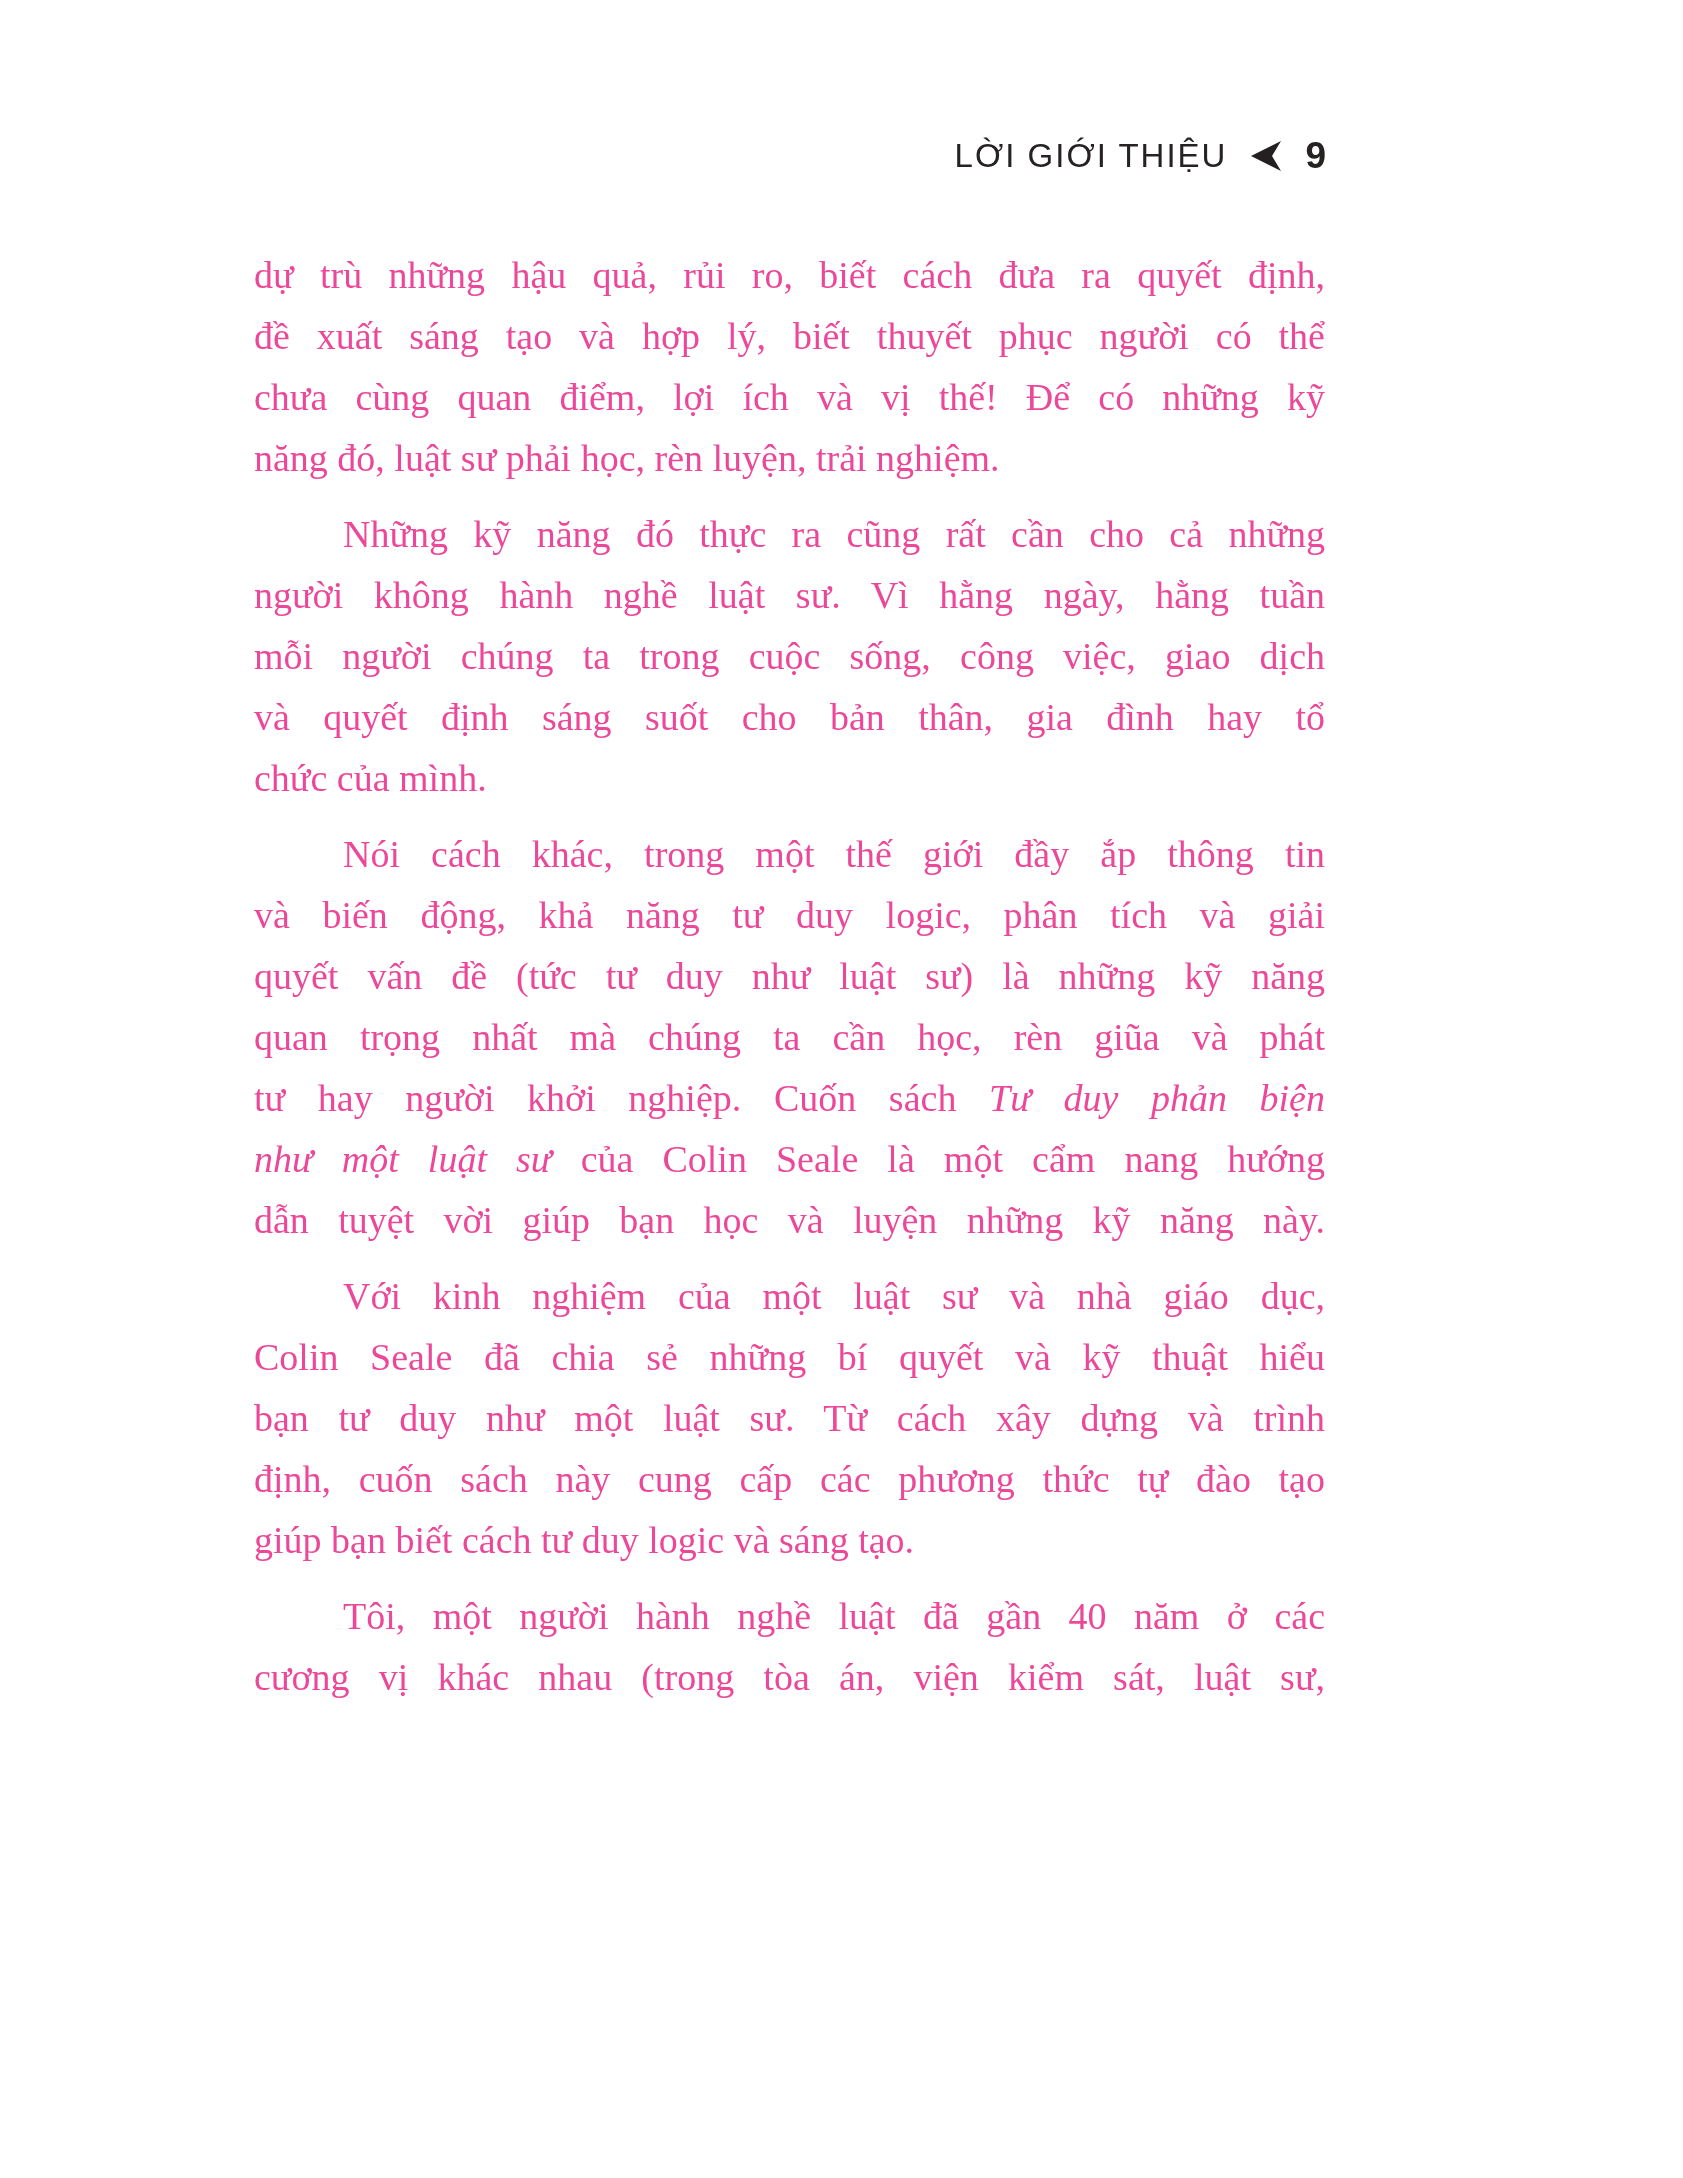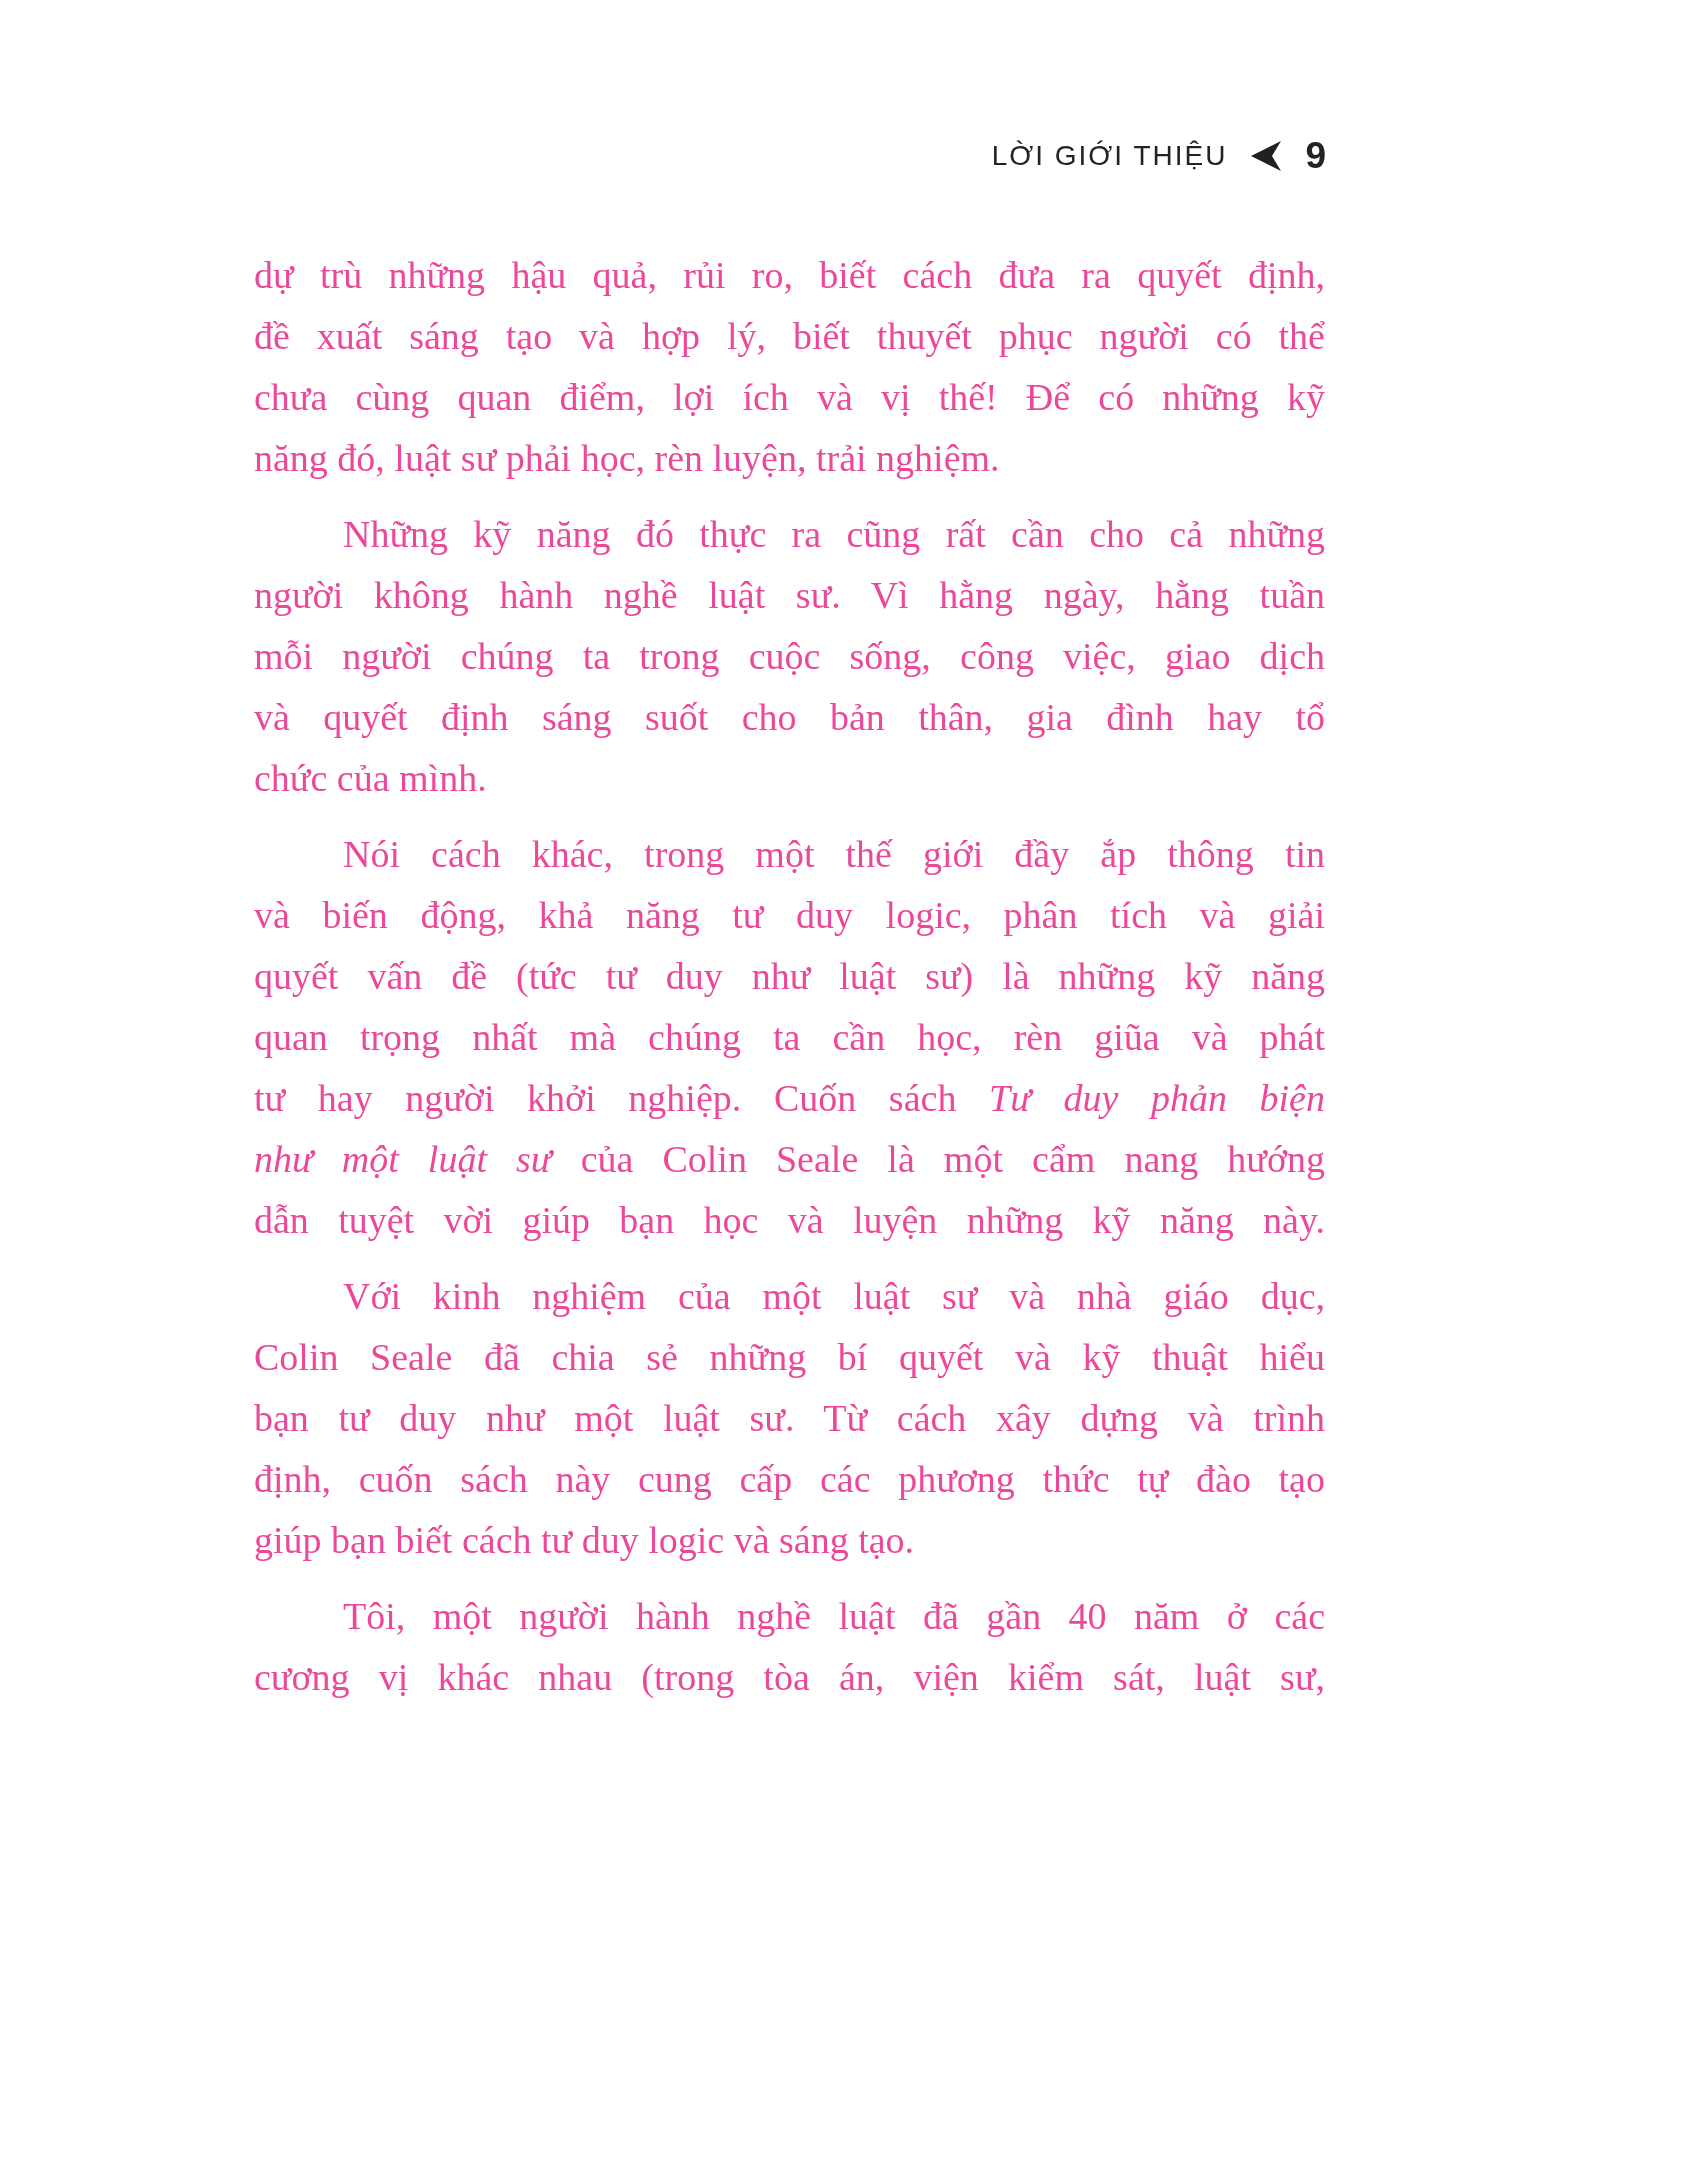--- a/index.html
+++ b/index.html
@@ -20,21 +20,21 @@
     left: 252px;
     width: 1074px;
     display: flex;
     justify-content: flex-end;
     align-items: center;
     gap: 24px;
     font-family: "Liberation Sans", "DejaVu Sans", sans-serif;
     color: #262222;
   }
   .running-header .section-title {
-    font-size: 28px;
+    font-size: 33px;
     letter-spacing: 2px;
     font-weight: 400;
     text-align: center;
   }
   .running-header .arrow {
     display: inline-flex;
     align-items: center;
   }
   .running-header .page-num {
     font-size: 37px;

